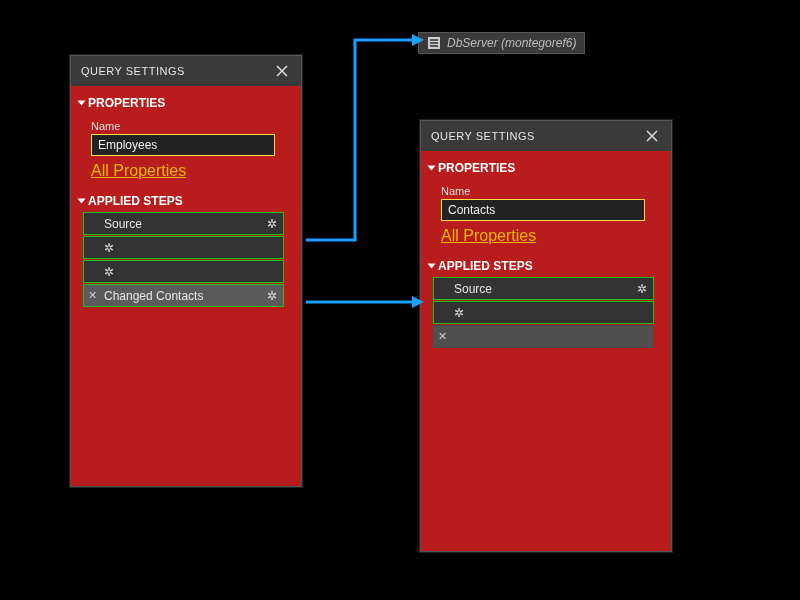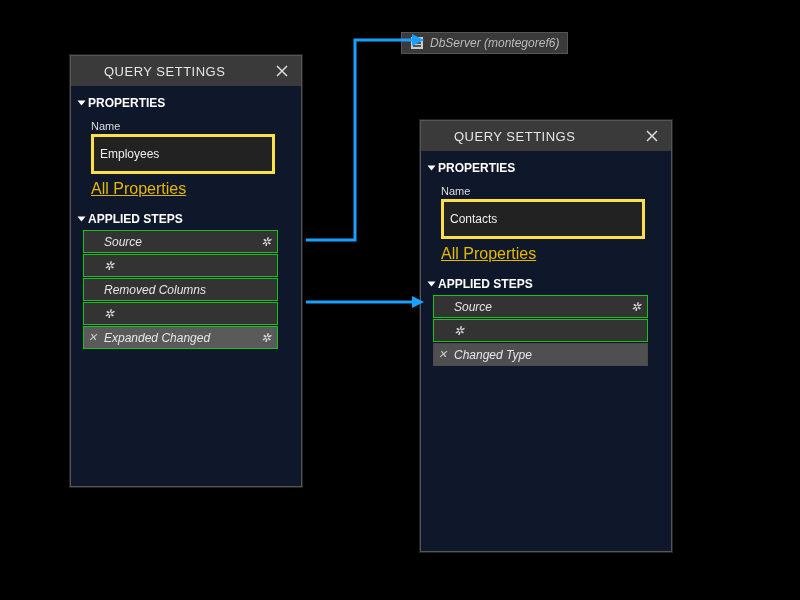--- a/index.html
+++ b/index.html
@@ -20,32 +20,31 @@
     flex-direction: column;
   }
   .panel-header {
     display: flex;
     align-items: center;
     justify-content: space-between;
     padding: 6px 10px;
     background: #3a3a3a;
   }
   .panel-title {
-    font-size: 13px;
+    font-size: 11px;
     letter-spacing: 0.5px;
-    margin-left: 23px;
   }
   .close-btn {
     width: 18px; height: 18px;
     display: flex; align-items: center; justify-content: center;
     color: #ddd;
     cursor: pointer;
   }
   .panel-body {
-    background: #0f172a;
+    background: #b91c1c;
     flex: 1;
     padding: 6px 8px 10px 8px;
   }
   .section-header {
     display: flex;
     align-items: center;
     gap: 4px;
     font-weight: bold;
     font-size: 12px;
     margin: 4px 0 4px 0;
@@ -59,40 +58,39 @@
     transform: rotate(90deg);
   }
   .field-label {
     font-size: 11px;
     color: #ddd;
     margin: 10px 0 2px 12px;
   }
   .text-input {
     margin: 0 8px 4px 12px;
     background: #222;
-    border: 3px solid #fde047;
+    border: 1px solid #fde047;
     color: #eee;
-    padding: 10px 6px;
+    padding: 3px 6px;
     font-size: 12px;
     width: calc(100% - 30px);
     box-sizing: border-box;
   }
   .link {
     color: #e6b800;
     text-decoration: underline;
     font-size: 16px;
     margin-left: 12px;
     margin-top: 2px;
     margin-bottom: 10px;
     display: inline-block;
     cursor: pointer;
   }
   .steps-list {
-    margin: 2px 15px 0 4px;
-    font-style: italic;
+    margin: 2px 9px 0 4px;
   }
   .step {
     display: flex;
     align-items: center;
     border: 1px solid #19c219;
     background: #333;
     padding: 2px 6px 2px 20px;
     margin-bottom: 1px;
     font-size: 12px;
     position: relative;
@@ -134,21 +132,21 @@
     display: inline-flex;
     align-items: center; justify-content: center;
   }
   svg.arrow { position: absolute; overflow: visible; }
   svg.arrow path { stroke: #1aa0ff; stroke-width: 3; fill: none; }
   svg.arrow polygon { fill: #1aa0ff; }
 </style>
 </head>
 <body>
 
-<div class="db-tag" style="left:401px; top:32px;">
+<div class="db-tag" style="left:418px; top:32px;">
   <span class="db-icon">
     <svg width="14" height="14" viewBox="0 0 14 14">
       <rect x="1" y="1" width="12" height="12" fill="#ccc"></rect>
       <rect x="3" y="3" width="8" height="2" fill="#555"></rect>
       <rect x="3" y="6" width="8" height="2" fill="#555"></rect>
       <rect x="3" y="9" width="8" height="2" fill="#555"></rect>
     </svg>
   </span>
   <span>DbServer (montegoref6)</span>
 </div>
@@ -177,28 +175,25 @@
     </div>
     <div class="steps-list">
       <div class="step">
         <span class="label">Source</span>
         <span class="gear">✲</span>
       </div>
       <div class="step">
         <span class="gear">✲</span>
       </div>
       <div class="step">
-        <span class="label">Removed Columns</span>
-      </div>
-      <div class="step">
         <span class="gear">✲</span>
       </div>
       <div class="step selected">
         <span class="xmark">✕</span>
-        <span class="label">Expanded Changed</span>
+        <span class="label">Changed Contacts</span>
         <span class="gear">✲</span>
       </div>
     </div>
   </div>
 </div>
 
 <div class="panel" style="left:420px; top:120px; width:250px; height:430px;">
   <div class="panel-header">
     <span class="panel-title">QUERY SETTINGS</span>
     <span class="close-btn">
@@ -223,21 +218,20 @@
     <div class="steps-list">
       <div class="step">
         <span class="label">Source</span>
         <span class="gear">✲</span>
       </div>
       <div class="step">
         <span class="gear">✲</span>
       </div>
       <div class="step plain selected">
         <span class="xmark">✕</span>
-        <span class="label">Changed Type</span>
       </div>
     </div>
   </div>
 </div>
 
 <svg class="arrow" style="left:300px; top:30px;" width="130" height="220">
   <path d="M6 210 L55 210 L55 10 L112 10"></path>
   <polygon points="112,4 124,10 112,16"></polygon>
 </svg>
 

